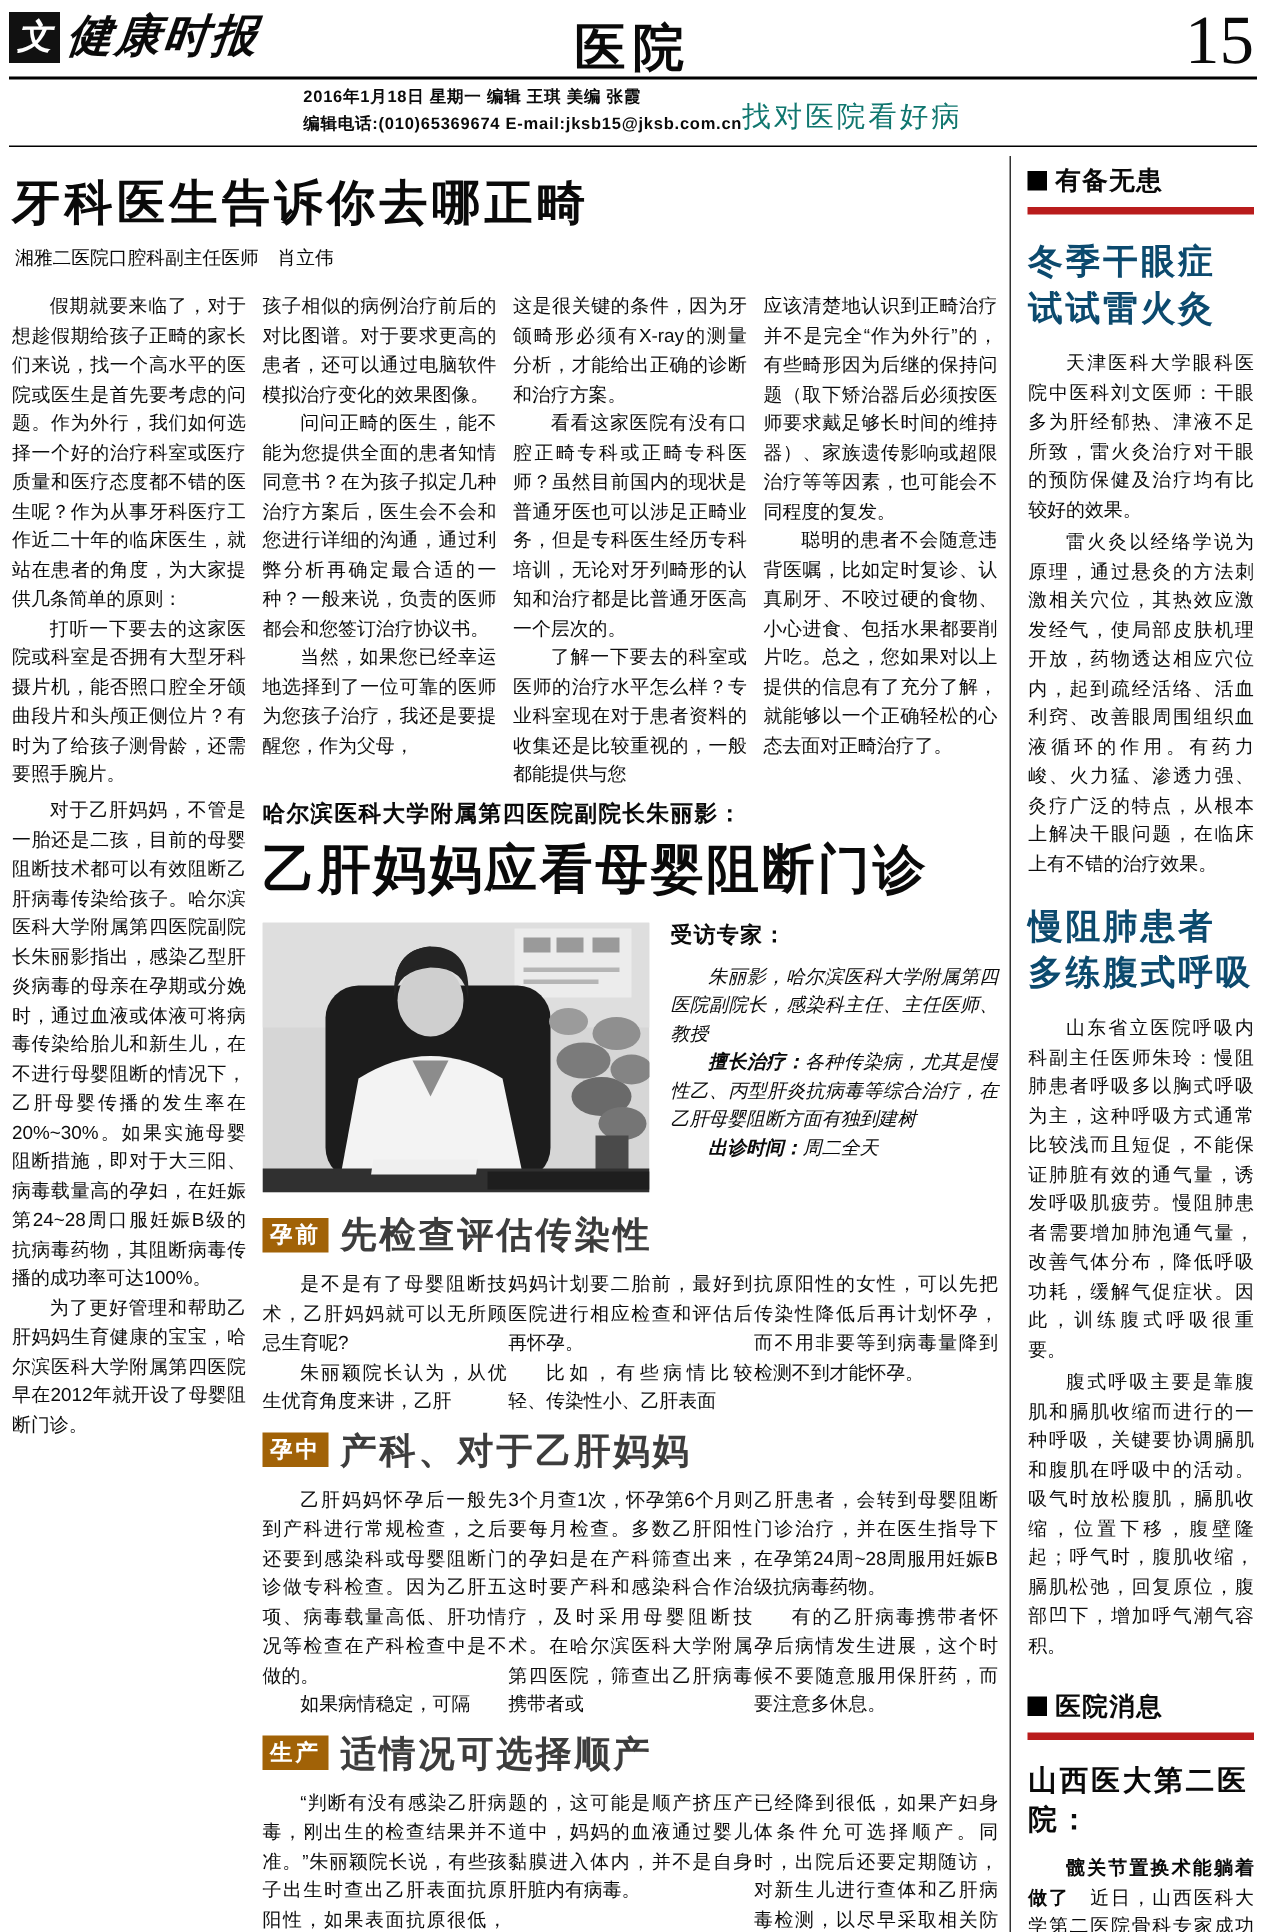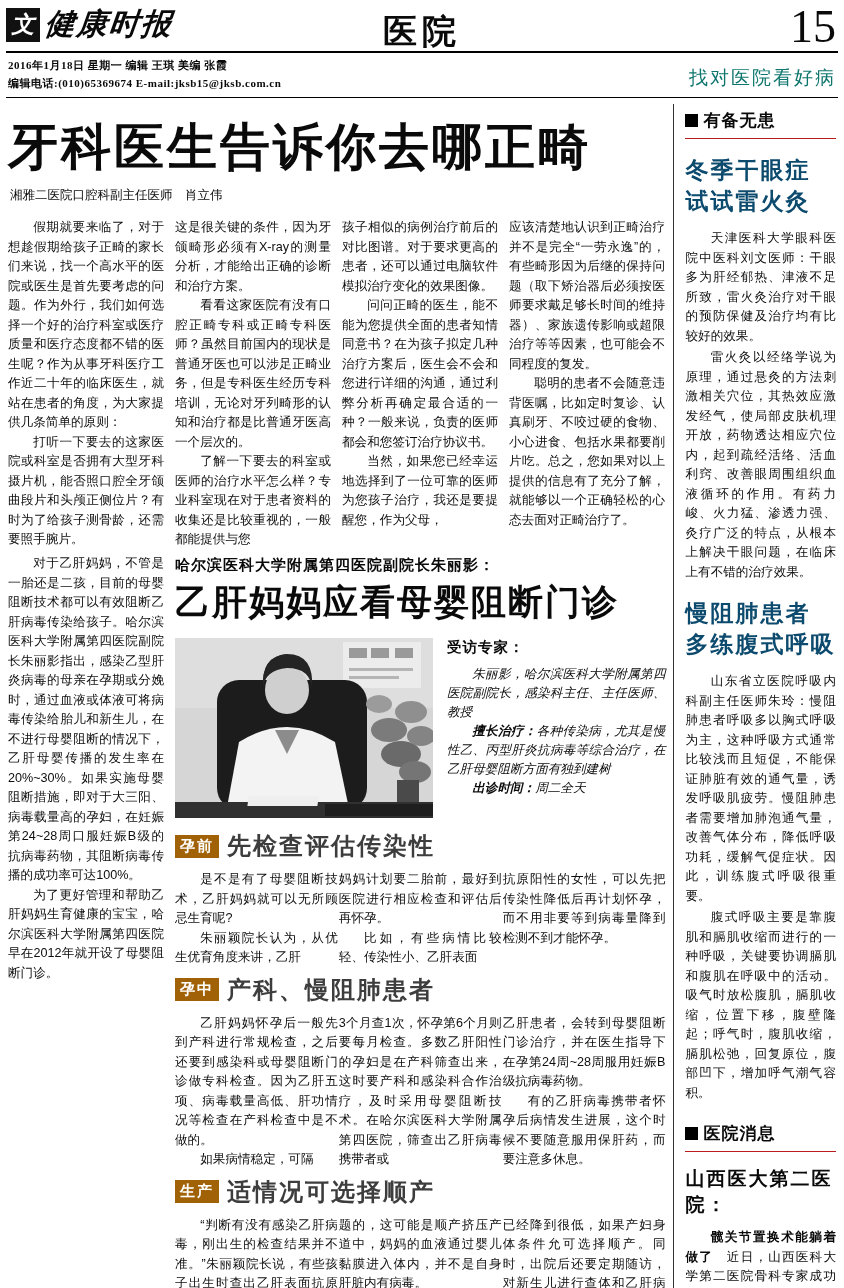--- a/index.html
+++ b/index.html
@@ -29,32 +29,32 @@
   }
   .section-title {
     position: absolute; left: 0; right: 0; top: 5px; text-align: center;
     font-size: 34px; font-weight: 900; letter-spacing: 5px;
   }
   .page-number {
     position: absolute; right: 2px; top: -4px;
     font-size: 46px; font-weight: 400; font-family: "Liberation Serif", serif;
   }
   .rule-thick { border-top: 2px solid #000; margin-top: 3px; }
-  .header-info { display: flex; justify-content: space-between; align-items: flex-end; padding: 4px 2px 5px 2px; font-family: Liberation Serif, serif; }
+  .header-info { display: flex; justify-content: center; align-items: flex-end; padding: 4px 2px 5px 2px; }
   .info-left { font-size: 11px; font-weight: bold; line-height: 1.6; letter-spacing: 0.5px; }
   .slogan { font-size: 19px; color: #0f766e; letter-spacing: 2px; padding-bottom: 1px; }
   .rule-thin { border-top: 1px solid #000; }
 
   
   .main { display: flex; padding: 6px 6px 0 8px; }
   .content { width: 664px; }
   .sidebar { width: 166px; border-left: 1px solid #333; padding: 2px 2px 0 11px; margin-left: 8px; }
 
   h1.headline1 {
-    font-size: 50px; font-weight: 900; letter-spacing: 3px;
+    font-size: 32px; font-weight: 900; letter-spacing: 3px;
     font-family: "Liberation Serif", serif;
     margin: 10px 0 6px 0; white-space: nowrap;
   }
   .byline { font-size: 12.5px; margin: 0 0 14px 2px; }
 
   .cols4 { display: flex; gap: 11px; height: 332px; overflow: hidden; }
   .cols4 .col { width: 156px; }
   .col p, .intro p, .sb-p {
     font-size: 12.6px; line-height: 19.5px; text-align: justify;
     text-indent: 2em; color: #0d0d0d;
@@ -84,21 +84,21 @@
   .sec-head { display: flex; align-items: center; margin: 6px 0 8px 0; }
   .tag {
     background: #a16207; color: #fff; font-size: 15px; font-weight: bold;
     padding: 2px 5px; letter-spacing: 2px; flex: none;
   }
   .sec-title { font-size: 24px; color: #3d3d3d; letter-spacing: 2px; margin-left: 8px; font-weight: 600; }
   .cols3 { display: flex; gap: 1px; }
   .cols3 .col { flex: 1; }
 
   
-  .sb-box-head { display: flex; align-items: center; gap: 5px; padding: 3px 0 6px 0; border-bottom: 1px solid #b91c1c; }
+  .sb-box-head { display: flex; align-items: center; gap: 5px; padding: 3px 0 6px 0; border-bottom: 5px solid #b91c1c; }
   .sb-square { width: 13px; height: 13px; background: #000; flex: none; }
   .sb-box-title { font-size: 17px; font-weight: bold; letter-spacing: 1px; }
   .sb-title { font-size: 23px; font-weight: bold; color: #0c4a6e; line-height: 1.35; letter-spacing: 2px; margin: 16px 0 12px 0; }
   .sb-p { margin-bottom: 2px; }
   .sb-gap { height: 14px; }
   .news-title { font-size: 19px; font-weight: bold; letter-spacing: 2px; margin: 14px 0 10px 0; }
   .news-p { font-size: 12.6px; line-height: 19.5px; text-align: justify; text-indent: 2em; }
   .news-p .lead { font-weight: bold; }
 </style>
 </head>
@@ -130,31 +130,31 @@
     <div class="content">
 
       <h1 class="headline1">牙科医生告诉你去哪正畸</h1>
       <div class="byline">湘雅二医院口腔科副主任医师　肖立伟</div>
       <div class="cols4">
         <div class="col">
             <p>假期就要来临了，对于想趁假期给孩子正畸的家长们来说，找一个高水平的医院或医生是首先要考虑的问题。作为外行，我们如何选择一个好的治疗科室或医疗质量和医疗态度都不错的医生呢？作为从事牙科医疗工作近二十年的临床医生，就站在患者的角度，为大家提供几条简单的原则：</p>
             <p>打听一下要去的这家医院或科室是否拥有大型牙科摄片机，能否照口腔全牙颌曲段片和头颅正侧位片？有时为了给孩子测骨龄，还需要照手腕片。</p>
           </div>
         <div class="col">
+            <p class="cont">孩子相似的病例治疗前后的对比图谱。对于要求更高的患者，还可以通过电脑软件模拟治疗变化的效果图像。</p>
+            <p>问问正畸的医生，能不能为您提供全面的患者知情同意书？在为孩子拟定几种治疗方案后，医生会不会和您进行详细的沟通，通过利弊分析再确定最合适的一种？一般来说，负责的医师都会和您签订治疗协议书。</p>
+            <p>当然，如果您已经幸运地选择到了一位可靠的医师为您孩子治疗，我还是要提醒您，作为父母，</p>
+          </div>
+        <div class="col">
             <p class="cont">这是很关键的条件，因为牙颌畸形必须有X-ray的测量分析，才能给出正确的诊断和治疗方案。</p>
             <p>看看这家医院有没有口腔正畸专科或正畸专科医师？虽然目前国内的现状是普通牙医也可以涉足正畸业务，但是专科医生经历专科培训，无论对牙列畸形的认知和治疗都是比普通牙医高一个层次的。</p>
             <p>了解一下要去的科室或医师的治疗水平怎么样？专业科室现在对于患者资料的收集还是比较重视的，一般都能提供与您</p>
           </div>
         <div class="col">
-            <p class="cont">孩子相似的病例治疗前后的对比图谱。对于要求更高的患者，还可以通过电脑软件模拟治疗变化的效果图像。</p>
-            <p>问问正畸的医生，能不能为您提供全面的患者知情同意书？在为孩子拟定几种治疗方案后，医生会不会和您进行详细的沟通，通过利弊分析再确定最合适的一种？一般来说，负责的医师都会和您签订治疗协议书。</p>
-            <p>当然，如果您已经幸运地选择到了一位可靠的医师为您孩子治疗，我还是要提醒您，作为父母，</p>
-          </div>
-        <div class="col">
-            <p class="cont">应该清楚地认识到正畸治疗并不是完全“一劳永逸”的，有些畸形因为后继的保持问题（取下矫治器后必须按医师要求戴足够长时间的维持器）、家族遗传影响或超限治疗等等因素，也可能会不同程度的复发。</p>
+            <p class="cont">应该清楚地认识到正畸治疗并不是完全“作为外行”的，有些畸形因为后继的保持问题（取下矫治器后必须按医师要求戴足够长时间的维持器）、家族遗传影响或超限治疗等等因素，也可能会不同程度的复发。</p>
             <p>聪明的患者不会随意违背医嘱，比如定时复诊、认真刷牙、不咬过硬的食物、小心进食、包括水果都要削片吃。总之，您如果对以上提供的信息有了充分了解，就能够以一个正确轻松的心态去面对正畸治疗了。</p>
           </div>
       </div>
 
       <div class="row-c">
         <div class="intro">
             <p>对于乙肝妈妈，不管是一胎还是二孩，目前的母婴阻断技术都可以有效阻断乙肝病毒传染给孩子。哈尔滨医科大学附属第四医院副院长朱丽影指出，感染乙型肝炎病毒的母亲在孕期或分娩时，通过血液或体液可将病毒传染给胎儿和新生儿，在不进行母婴阻断的情况下，乙肝母婴传播的发生率在20%~30%。如果实施母婴阻断措施，即对于大三阳、病毒载量高的孕妇，在妊娠第24~28周口服妊娠B级的抗病毒药物，其阻断病毒传播的成功率可达100%。</p>
             <p>为了更好管理和帮助乙肝妈妈生育健康的宝宝，哈尔滨医科大学附属第四医院早在2012年就开设了母婴阻断门诊。</p>
           </div>
 
@@ -220,21 +220,21 @@
                 </div>
               <div class="col">
                   <p class="cont">抗原阳性的女性，可以先把传染性降低后再计划怀孕，而不用非要等到病毒量降到检测不到才能怀孕。</p>
                 </div>
             </div>
           </div>
 
           <div class="section">
             <div class="sec-head">
               <span class="tag">孕中</span>
-              <span class="sec-title">产科、慢阻肺患者</span>
+              <span class="sec-title">产科、对于乙肝妈妈</span>
             </div>
             <div class="cols3">
               <div class="col">
                   <p>乙肝妈妈怀孕后一般先到产科进行常规检查，之后还要到感染科或母婴阻断门诊做专科检查。因为乙肝五项、病毒载量高低、肝功情况等检查在产科检查中是不做的。</p>
                   <p>如果病情稳定，可隔</p>
                 </div>
               <div class="col">
                   <p class="cont">3个月查1次，怀孕第6个月则要每月检查。多数乙肝阳性的孕妇是在产科筛查出来，这时要产科和感染科合作治疗，及时采用母婴阻断技术。在哈尔滨医科大学附属第四医院，筛查出乙肝病毒携带者或</p>
                 </div>
               <div class="col">

